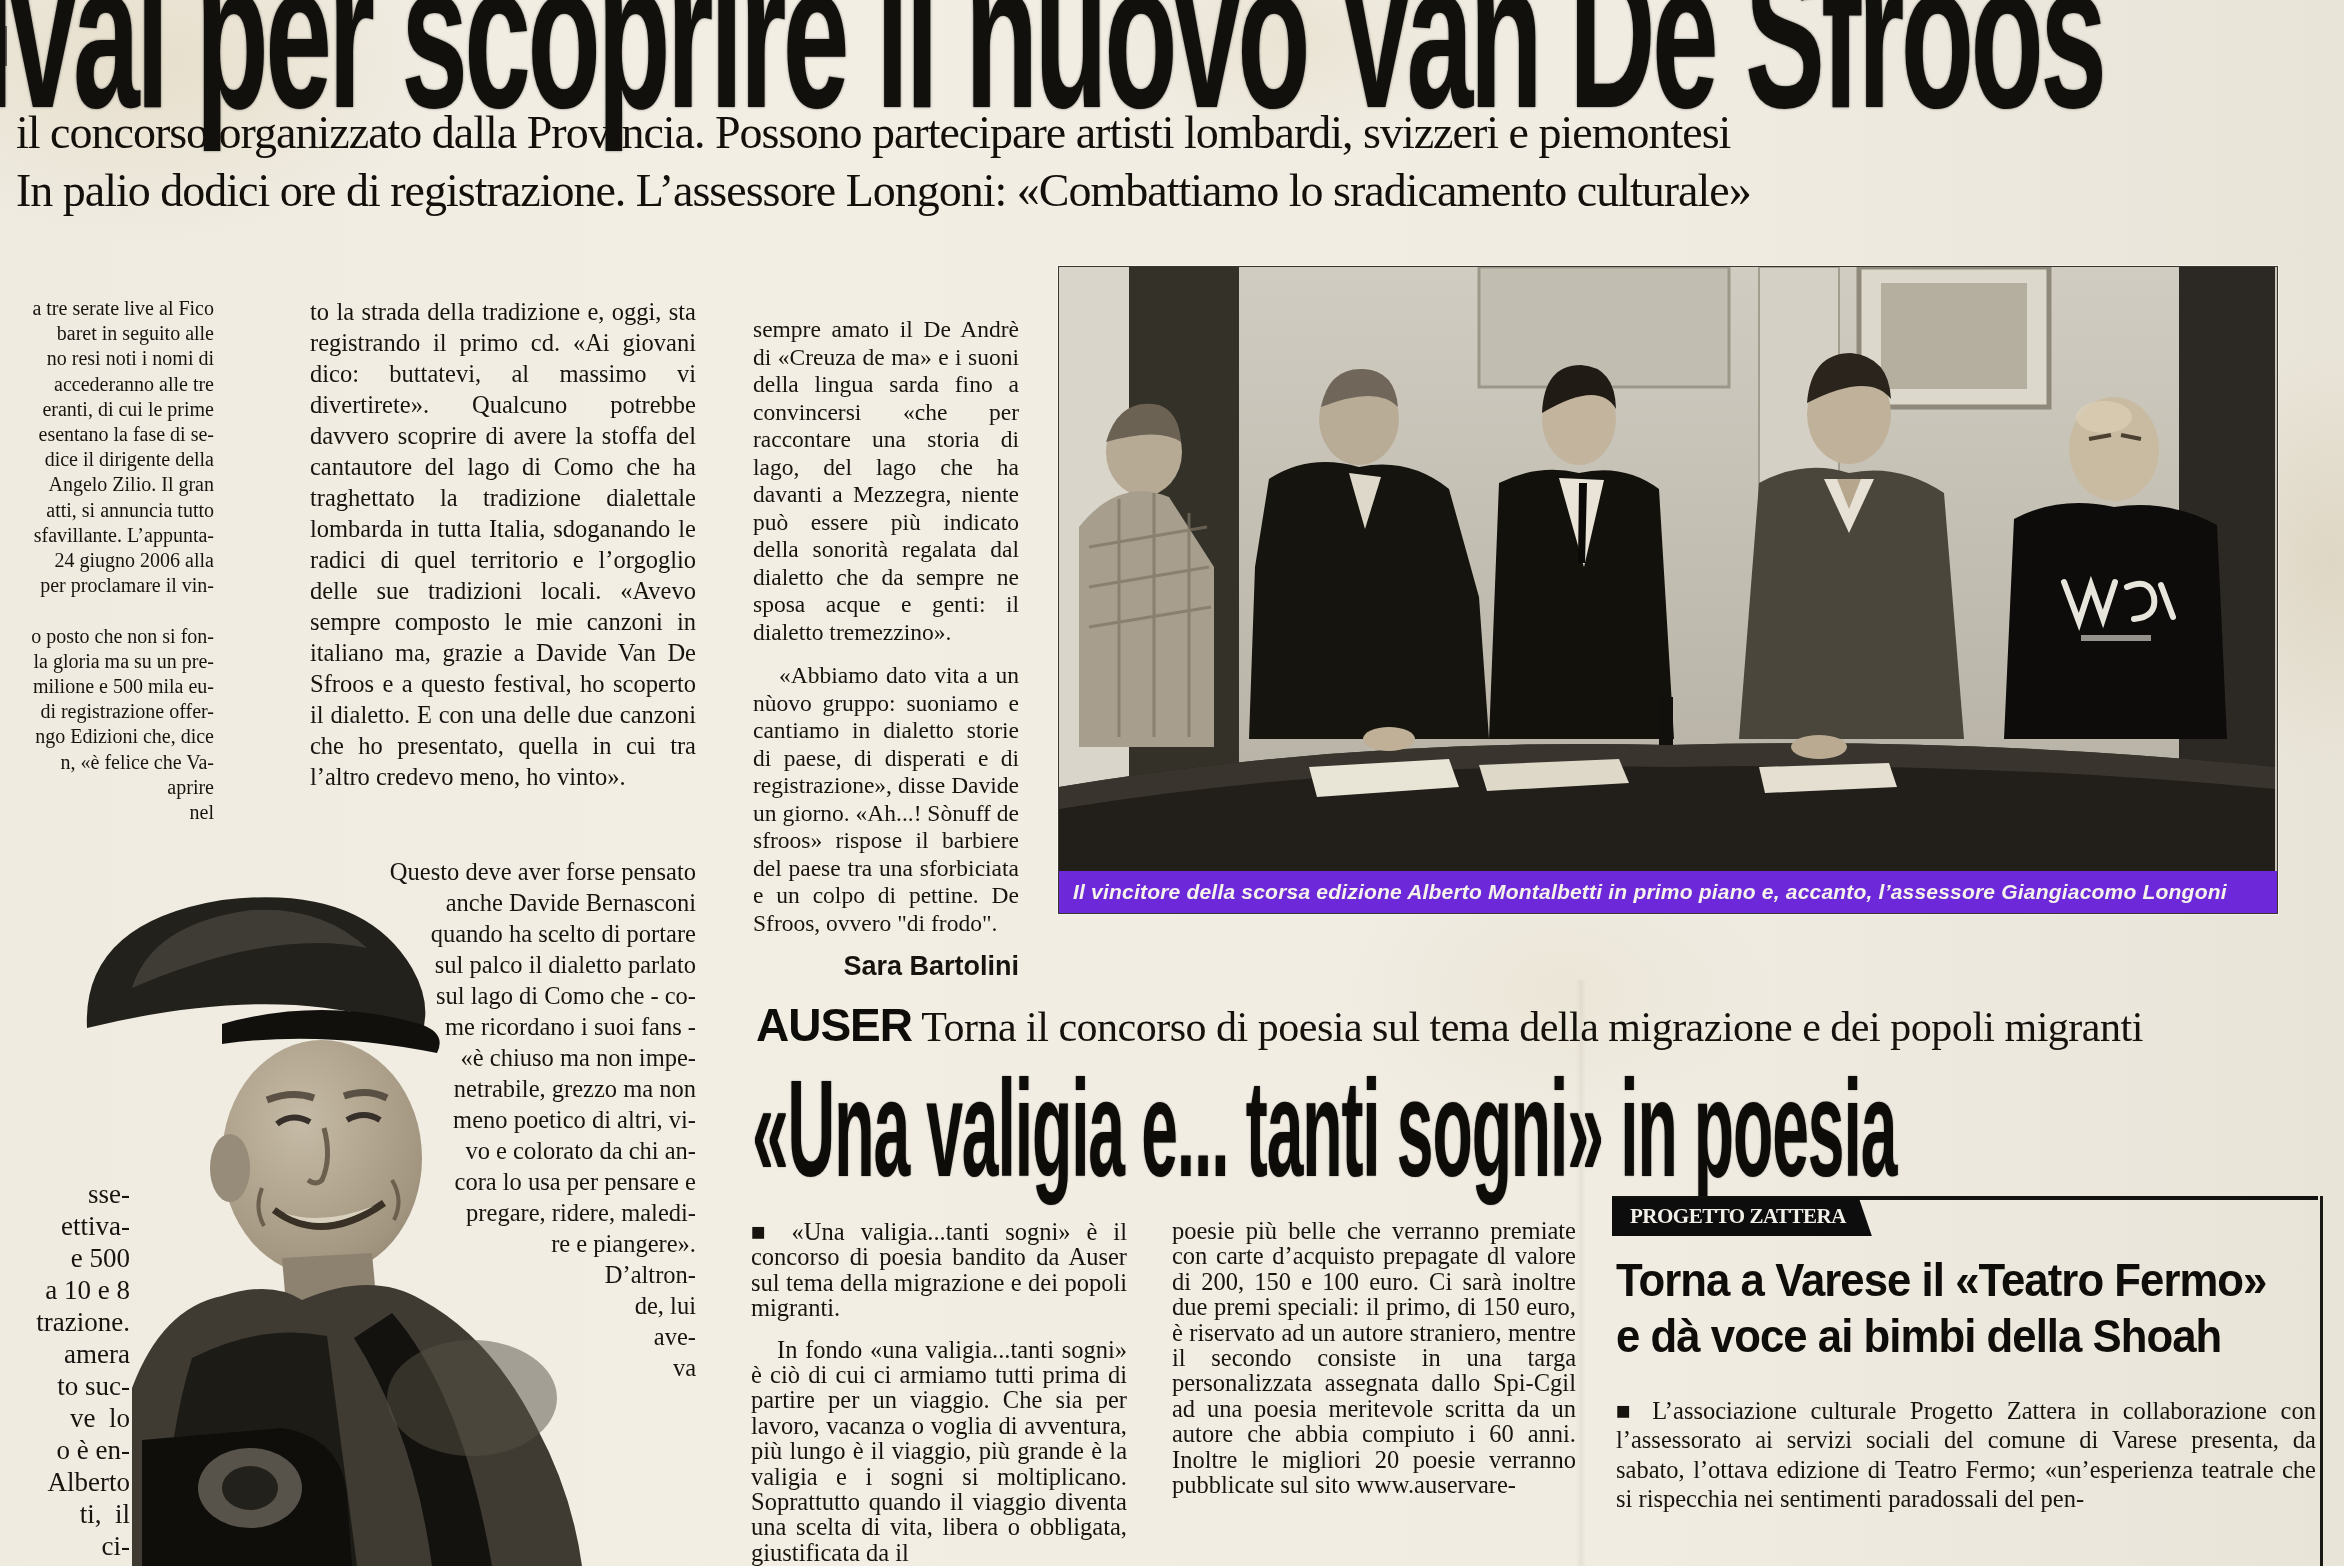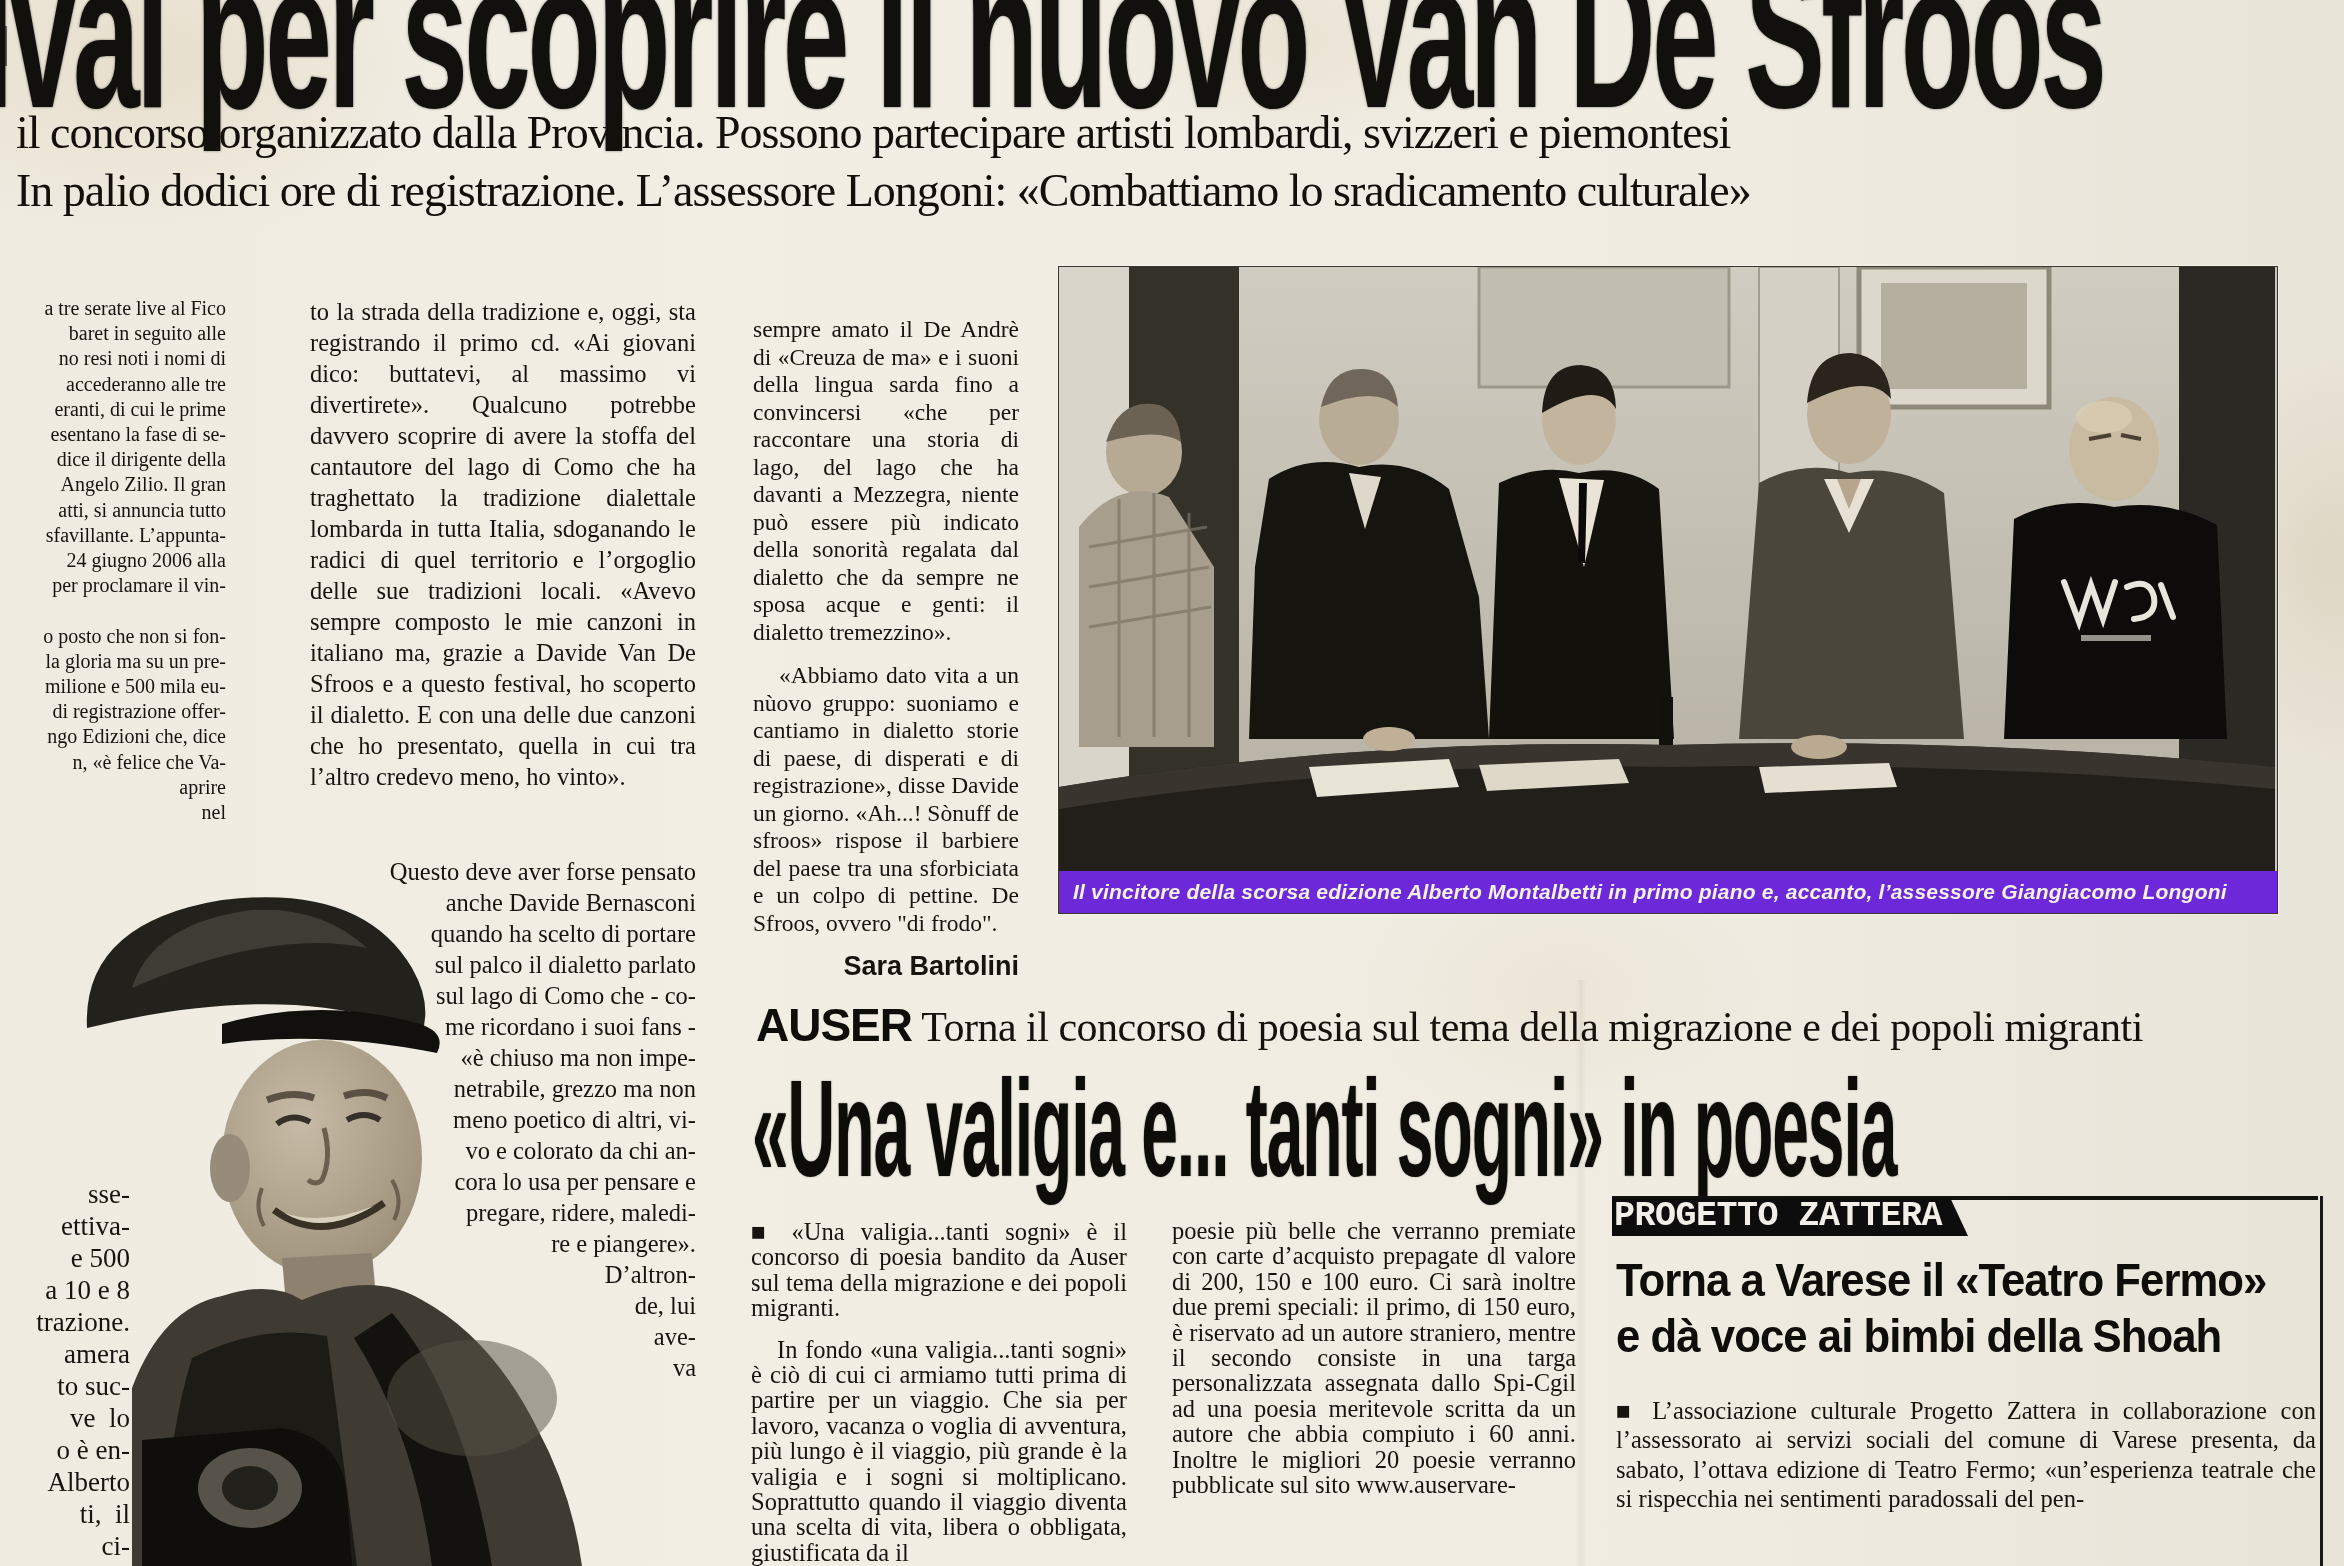--- a/index.html
+++ b/index.html
@@ -29,21 +29,21 @@
   }
   .subhead{position:absolute;left:16px;top:88px;width:2326px;
     font-family:"Liberation Serif", serif;font-size:46px;line-height:58px;
     letter-spacing:-1px;color:#13100b;margin-top:16px;}
   .subhead div{white-space:nowrap;}
 
   
   .col{position:absolute;z-index:3;}
   .pre{white-space:pre-line;}
   .prew{white-space:pre-wrap;}
-  .topcol1{left:18px;top:296px;width:208px;font-size:20px;line-height:25.2px;text-align:right;}
+  .topcol1{left:6px;top:296px;width:208px;font-size:20px;line-height:25.2px;text-align:right;}
   .topcol2{left:310px;top:296px;width:386px;font-size:24.5px;line-height:31px;}
   .topcol2 p{margin:0;text-align:justify;}
   .topcol2b{left:300px;top:856px;width:396px;font-size:24.5px;line-height:31px;text-align:right;}
   .topcol3{left:737px;top:300px;width:298px;font-size:23.5px;line-height:27.5px;}
   .topcol3 p{margin:16px;text-align:justify;}
   .indent{text-indent:26px;}
   .byline{margin-top:10px !important;text-align:right !important;
     font-family:"Liberation Sans", sans-serif;font-weight:bold;font-size:27px;}
 
   
@@ -70,22 +70,22 @@
     text-shadow:0 0 2px rgba(10,8,5,.45);}
   .lowcol1{left:735px;top:1203px;width:408px;font-size:24.5px;line-height:25.4px;}
   .lowcol1 p{margin:16px;text-align:justify;}
   .lowcol2{left:1164px;top:1210px;width:420px;font-size:24.5px;line-height:25.4px;}
   .lowcol2 p{margin:8px;text-align:justify;}
 
   
   .sidebox{position:absolute;left:1612px;top:1196px;width:706px;height:370px;z-index:3;
     border-top:4px solid #14120e;}
   .sidebox .tag{position:absolute;left:0;top:-2px;background:#0d0d0d;color:#f2efe8;
-    font-family:Liberation Mono, monospace;font-weight:900;font-size:35px;line-height:34px;
-    padding:1px 26px 3px 2px;letter-spacing:-.5px;
+    font-family:Liberation Serif, serif;font-weight:900;font-size:21px;line-height:34px;
+    padding:1px 26px 3px 18px;letter-spacing:-.5px;
     clip-path:polygon(0 0, 95% 0, 100% 100%, 0 100%);}
   .box-headline{margin:52px 0 0 4px;font-family:"Liberation Sans", sans-serif;font-weight:900;
     font-size:46px;line-height:55px;letter-spacing:-1px;color:#0f0d09;white-space:pre-line;
     transform:scale(.95,1.02);transform-origin:top left;}
   .box-body{margin:34px 11px 0 4px;width:700px;font-size:24.5px;line-height:29.3px;text-align:justify;}
 
   .fragcol{left:4px;top:1178px;width:126px;font-size:27px;line-height:32px;text-align:right;}
   .vrule{position:absolute;left:2320px;top:1196px;width:3px;height:370px;background:#1b1915;z-index:3;}
 </style>
 </head>

